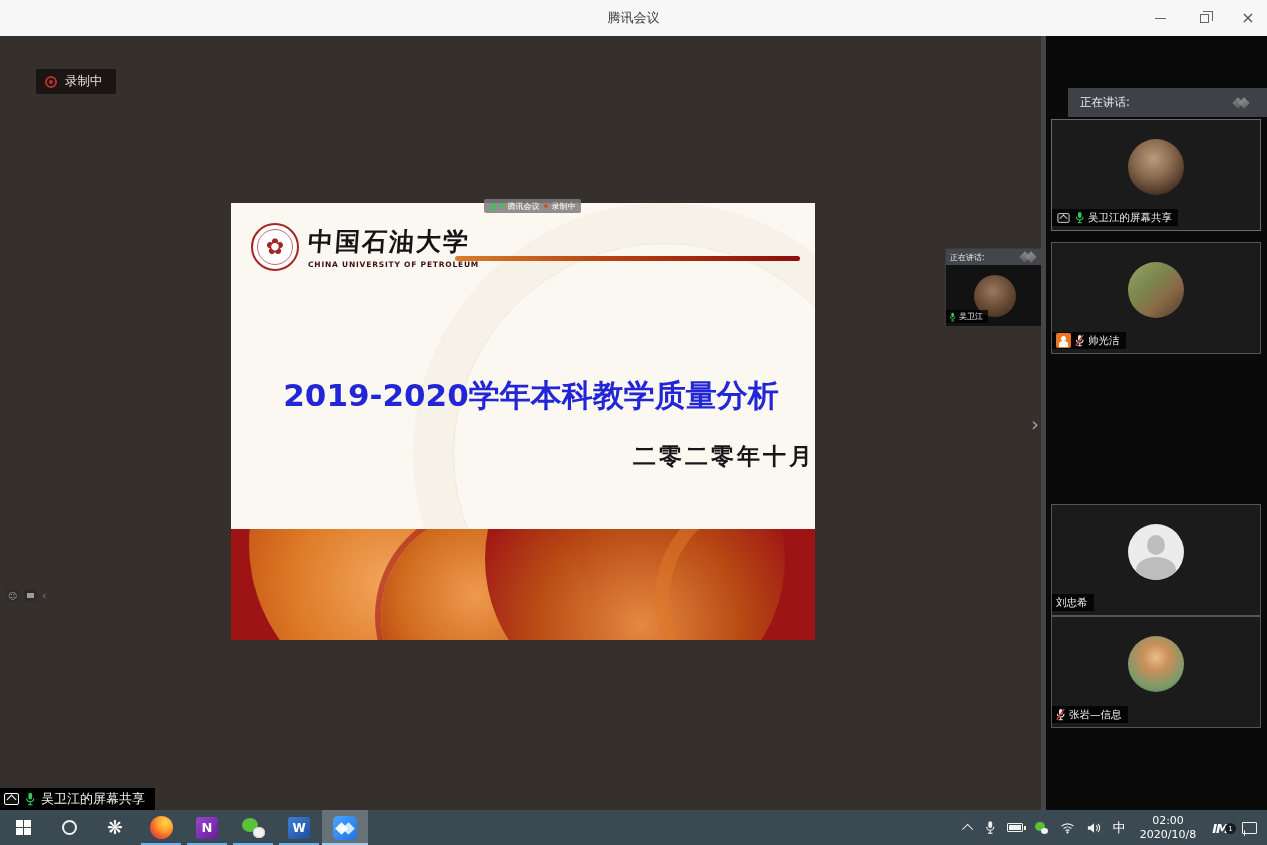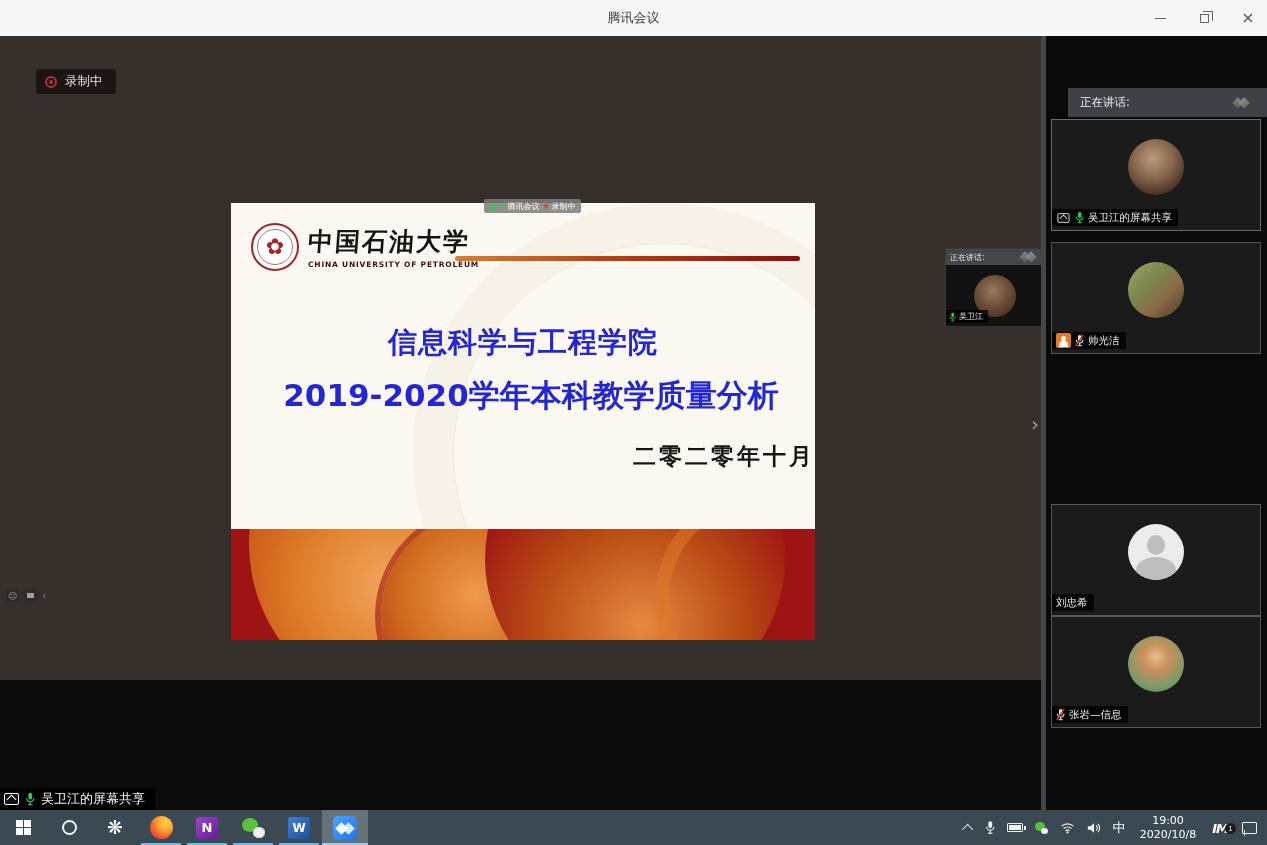--- a/index.html
+++ b/index.html
@@ -10,21 +10,21 @@
   .titlebar { position:absolute; left:0; top:0; width:1267px; height:36px; background:#f7f7f7; }
   .titlebar .title { position:absolute; left:0; right:0; top:0; height:36px; line-height:36px; text-align:center; font-size:13px; color:#3a3a3a; }
   .win-controls { position:absolute; right:8px; top:0; height:36px; display:flex; align-items:center; gap:22px; }
   .win-btn { width:22px; height:22px; display:flex; align-items:center; justify-content:center; cursor:pointer; }
   .glyph-min { width:11px; height:0; border-top:1.5px solid #666; display:block; }
   .glyph-restore { width:9px; height:9px; border:1.5px solid #666; position:relative; display:block; }
   .glyph-restore::before { content:""; position:absolute; left:2px; top:-4px; width:9px; height:9px; border:1.5px solid #666; border-left:none; border-bottom:none; }
   .glyph-close { color:#555; font-size:16px; line-height:1; }
 
   
-  .stage { position:absolute; left:0; top:36px; width:1046px; height:644px; background:#35302b; }
+  .stage { position:absolute; left:0; top:36px; width:1046px; height:774px; background:#35302b; }
   .stage-divider { position:absolute; right:0; top:0; width:5px; height:774px; background:#46464a; }
 
   .rec-badge { position:absolute; left:36px; top:33px; height:25px; display:flex; align-items:center; gap:8px; padding:0 13px 0 9px; background:rgba(22,18,16,.85); border-radius:2px; }
   .rec-dot { width:12px; height:12px; border:2px solid #b92f2f; border-radius:50%; position:relative; }
   .rec-dot::after { content:""; position:absolute; left:2px; top:2px; width:4px; height:4px; background:#b92f2f; border-radius:50%; }
   .rec-badge span.txt { color:#e8e4e2; font-size:12.5px; }
 
   
   .share-pill { position:absolute; left:484px; top:163px; height:14px; display:flex; align-items:center; gap:4px; padding:0 5px; background:rgba(125,125,125,.85); border-radius:2px; }
   .share-pill .bars { display:flex; align-items:flex-end; gap:1px; }
@@ -172,21 +172,20 @@
       <div class="slide-head">
         <div class="uni-logo">
             <span class="flower">✿</span>
           </div>
         <div class="uni-names">
           <div class="uni-cn">中国石油大学</div>
           <div class="uni-en">CHINA UNIVERSITY OF PETROLEUM</div>
         </div>
       </div>
       <div class="head-line"></div>
-      <div class="slide-title1">信息科学与工程学院</div>
       <div class="slide-title2">2019-2020学年本科教学质量分析</div>
       <div class="slide-date">二零二零年十月</div>
       <div class="band">
         <span class="sw1"></span>
           <span class="sw2"></span>
           <span class="sw3"></span>
           <span class="sw4"></span>
       </div>
     </div>
 
@@ -376,21 +375,21 @@
         <svg width="14" height="12" viewBox="0 0 16 13">
             <path d="M1 4.5h3l4-3.5v11l-4-3.5H1z" fill="#f0f0f0"></path>
             <path d="M10.5 3.5a4.5 4.5 0 0 1 0 6" stroke="#f0f0f0" stroke-width="1.2" fill="none"></path>
             <path d="M12.5 1.8a7.3 7.3 0 0 1 0 9.4" stroke="#f0f0f0" stroke-width="1.2" fill="none"></path>
           </svg>
       </div>
       <div class="tray-item">
           <span class="ime">中</span>
         </div>
       <div class="clock">
-        <span>19:00</span>
+        <span>02:00</span>
         <span>2020/10/8</span>
       </div>
       <div class="im-wrap">
         <span class="im-text">IM</span>
         <span class="im-badge">1</span>
       </div>
       <div class="tray-item">
           <span class="action-center"></span>
         </div>
     </div>

